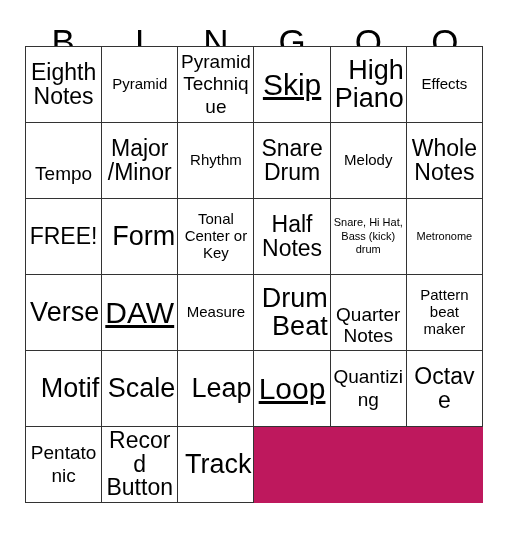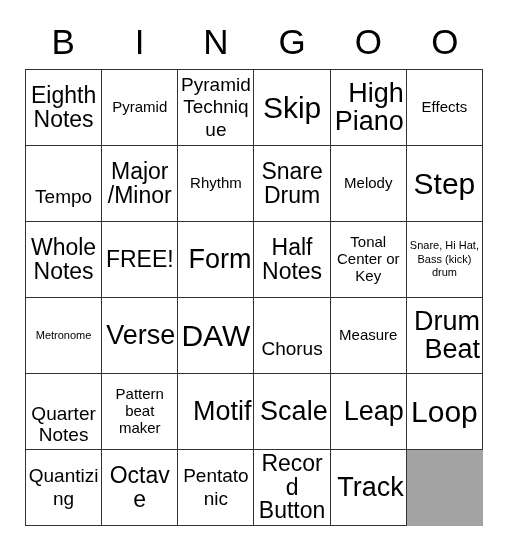--- a/index.html
+++ b/index.html
@@ -39,30 +39,30 @@
     line-height: 40px;
     font-weight: 400;
     letter-spacing: 0px;
     color: #000000;
     user-select: none;
   }
   
   #grid {
     position: absolute;
     left: 25px;
-    top: 69px;
+    top: 46px;
     width: 458px;
     height: 457px;
     display: grid;
     grid-template-columns: repeat(6, 1fr);
     grid-template-rows: repeat(6, 1fr);
     border-top: 1px solid #333333;
     border-left: 1px solid #333333;
     box-sizing: border-box;
-    background: #a3a3a3;
+    background: #be185d;
   }
   .cell {
     border-right: 1px solid #333333;
     border-bottom: 1px solid #333333;
     box-sizing: border-box;
     display: flex;
     align-items: center;
     justify-content: center;
     text-align: center;
     padding: 1px 2px;
@@ -77,21 +77,21 @@
     word-break: break-word;
     hyphens: none;
   }
   
   .fs-xs  { font-size: 11px; line-height: 1.22; }
   .fs-s   { font-size: 19px; line-height: 1.18; }
   .fs-m   { font-size: 15px; line-height: 1.12; }
   .fs-l   { font-size: 19px; line-height: 1.08; margin-top: 27px; }
   .fs-xl  { font-size: 23px; line-height: 1.04; }
   .fs-xxl { font-size: 27px; line-height: 1.02; text-align: right; }
-  .fs-hu  { font-size: 30px; line-height: 1.0; }
+  .fs-hu  { font-size: 30px; line-height: 1.0; text-decoration: underline; }
 </style>
 </head>
 <body>
 
 <div id="bingo-card">
 
   <div id="header-row">
     <div class="header-letter">B</div>
     <div class="header-letter">I</div>
     <div class="header-letter">N</div>
@@ -129,56 +129,50 @@
       </div>
     <div class="cell">
         <span class="cell-text fs-m">Rhythm</span>
       </div>
     <div class="cell">
         <span class="cell-text fs-xl">Snare Drum</span>
       </div>
     <div class="cell">
         <span class="cell-text fs-m">Melody</span>
       </div>
-    <div class="cell">
-        <span class="cell-text fs-hu">Step</span>
-      </div>
 
     <div class="cell">
         <span class="cell-text fs-xl">Whole Notes</span>
       </div>
     <div class="cell">
         <span class="cell-text fs-xl">FREE!</span>
       </div>
     <div class="cell">
         <span class="cell-text fs-xxl">Form</span>
       </div>
     <div class="cell">
+        <span class="cell-text fs-m">Tonal Center or Key</span>
+      </div>
+    <div class="cell">
         <span class="cell-text fs-xl">Half Notes</span>
       </div>
     <div class="cell">
-        <span class="cell-text fs-m">Tonal Center or Key</span>
-      </div>
-    <div class="cell">
         <span class="cell-text fs-xs">Snare, Hi Hat, Bass (kick) drum</span>
       </div>
 
     <div class="cell">
         <span class="cell-text fs-xs">Metronome</span>
       </div>
     <div class="cell">
         <span class="cell-text fs-xxl">Verse</span>
       </div>
     <div class="cell">
         <span class="cell-text fs-hu">DAW</span>
       </div>
     <div class="cell">
-        <span class="cell-text fs-l">Chorus</span>
-      </div>
-    <div class="cell">
         <span class="cell-text fs-m">Measure</span>
       </div>
     <div class="cell">
         <span class="cell-text fs-xxl">Drum Beat</span>
       </div>
 
     <div class="cell">
         <span class="cell-text fs-l">Quarter Notes</span>
       </div>
     <div class="cell">

